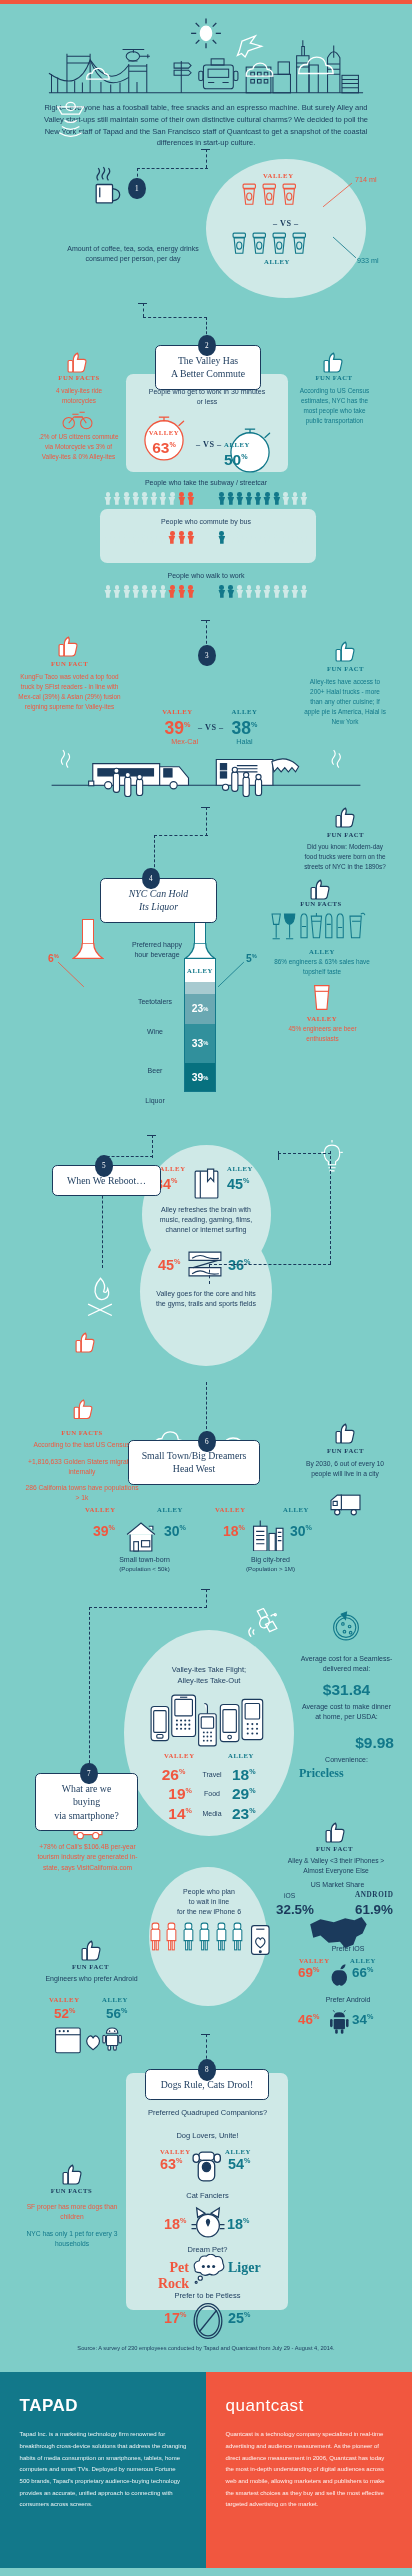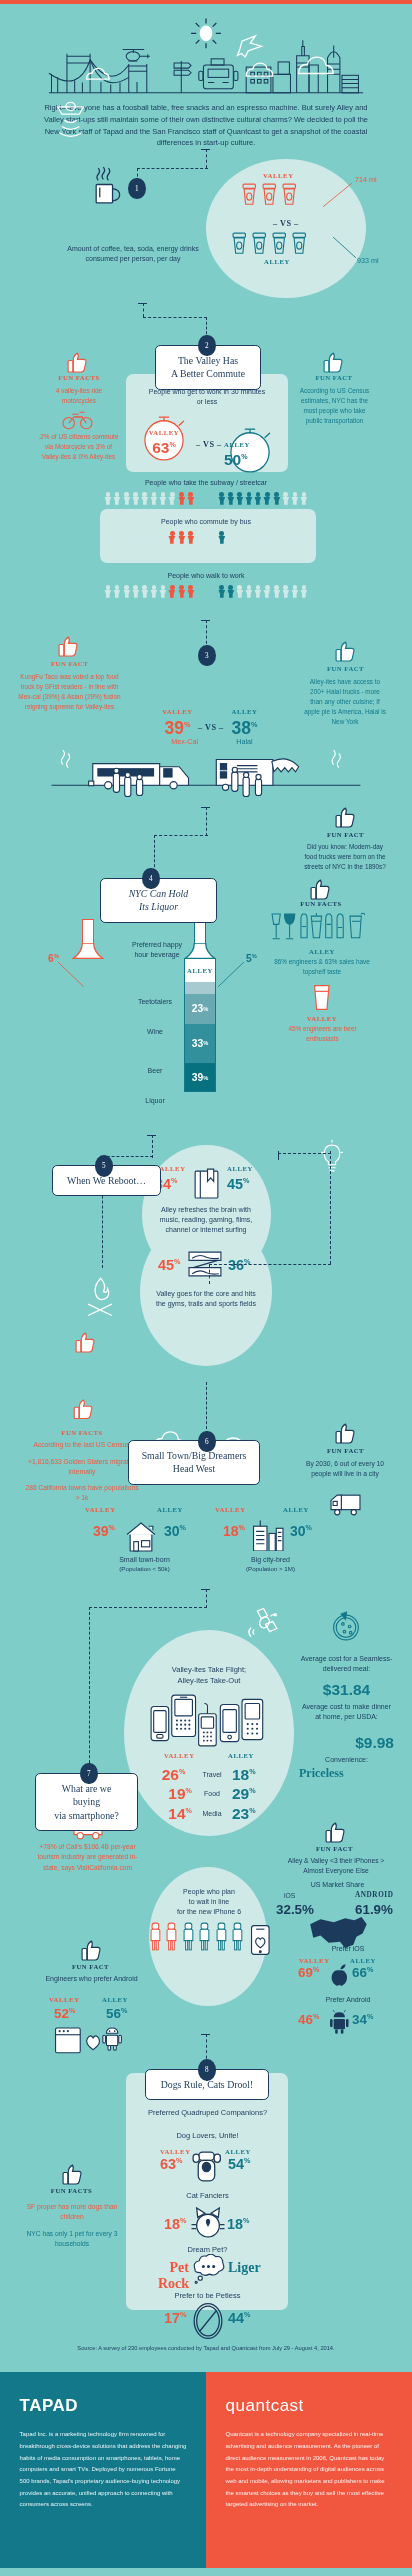--- a/index.html
+++ b/index.html
@@ -1193,21 +1193,21 @@
 
   <div class="cap" style="position:absolute; left:130px; top:249px; width:155px; font-size:7.5px;">Prefer to be Petless</div>
   <svg width="32" height="40" style="position:absolute;left:192px;top:259px" viewBox="0 0 62 78">
     <g fill="none" stroke="#1b3a5c" stroke-width="2.5">
       <ellipse cx="31" cy="39" rx="27" ry="34"></ellipse>
         <ellipse cx="31" cy="39" rx="22" ry="29"></ellipse>
       <line x1="14" y1="60" x2="48" y2="18"></line>
     </g>
   </svg>
   <div class="pct valley" style="position:absolute; left:164px; top:268px; font-size:14.4px;"><span>17</span><sup>%</sup></div>
-  <div class="pct alley" style="position:absolute; left:228px; top:268px; font-size:14.4px;"><span>44</span><sup>%</sup></div>
+  <div class="pct alley" style="position:absolute; left:228px; top:268px; font-size:14.4px;"><span>25</span><sup>%</sup></div>
 
   <svg width="23" height="23" style="position:absolute;left:61px;top:120px" viewBox="0 0 44 44">
     <g fill="none" stroke="#1b3a5c" stroke-width="2.2">
         <path d="M14 20 q0-10 8-14 q3 5 0 12 h12 q5 0 4 5 l-3 14 q-1 5 -6 5 H14 z" fill="#fff"></path>
         <rect x="4" y="20" width="9" height="22" rx="2" fill="#fff"></rect>
       </g>
   </svg>
   <div class="funhead navy" style="position:absolute; left:33px; top:145px; width:77px;">FUN FACTS</div>
   <div class="funtext valley" style="position:absolute; left:23px; top:160px; width:98px; font-size:6.7px;">SF proper has more dogs than children</div>
   <div class="funtext alley" style="position:absolute; left:23px; top:187px; width:98px; font-size:6.7px;">NYC has only 1 pet for every 3 households</div>

